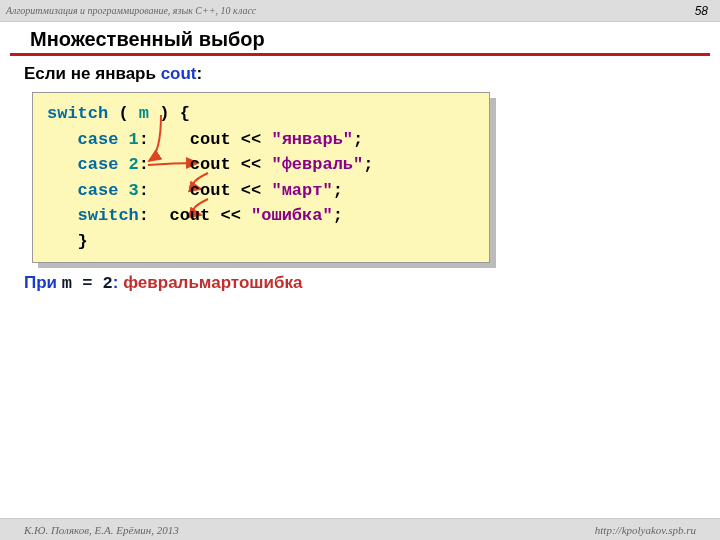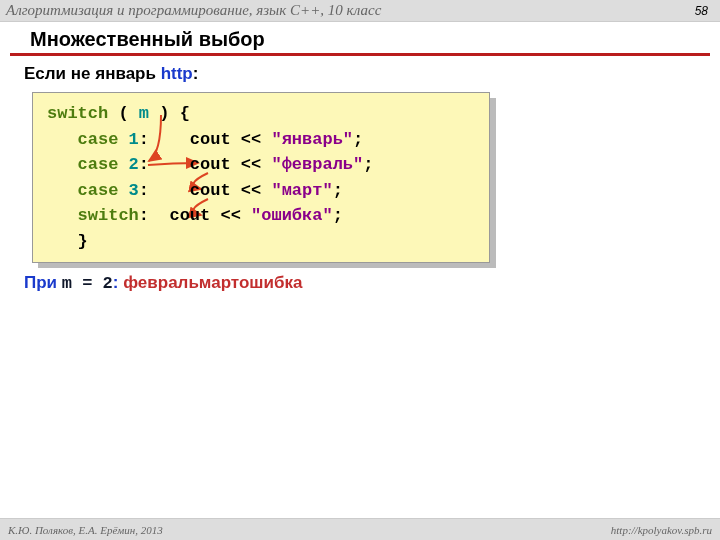--- a/index.html
+++ b/index.html
@@ -1,54 +1,54 @@
 <!DOCTYPE html>
 <html><head>
 <meta charset="utf-8">
 <style>
   * { margin: 0; padding: 0; box-sizing: border-box; }
   body { width: 720px; height: 540px; font-family: Arial, sans-serif; background: #fff; overflow: hidden; position: relative; }
   .header-bar { background: #ddd; height: 22px; display: flex; align-items: center; justify-content: space-between; padding: 0 12px 0 6px; border-bottom: 1px solid #ccc; }
-  .header-text { font-style: italic; font-size: 15px; color: #666; font-family: Georgia, 'Times New Roman', serif; }
+  .header-text { font-style: italic; font-size: 10px; color: #666; font-family: Georgia, 'Times New Roman', serif; }
   .page-num { font-size: 12px; color: #000; font-style: italic; }
   .title-area { padding: 6px 20px 2px 20px; border-bottom: 3px solid #b91c1c; margin: 0 10px 8px 10px; }
   .title { font-size: 20px; font-weight: bold; color: #000; }
   .content { padding: 0 24px; }
   .subhead { font-size: 17px; font-weight: bold; margin-bottom: 8px; }
   .subhead .kw { color: #1a3acc; }
   .code-container { position: relative; margin-left: 8px; margin-bottom: 10px; }
   .code-shadow { position: absolute; top: 6px; left: 6px; width: 458px; height: 170px; background: #bbb; }
   .code-box { position: relative; width: 458px; background: #fdf8b8; border: 1px solid #999; padding: 8px 14px 8px 14px; font-family: 'Courier New', monospace; font-size: 17px; font-weight: bold; line-height: 1.5; }
-  .kw-blue { color: #4d7c0f; }
+  .kw-blue { color: #0369a1; }
   .num-teal { color: #008b8b; }
   .str-purple { color: #8a008a; }
   .code-line { white-space: pre; position: relative; }
   svg.arrows { position: absolute; top: 0; left: 0; pointer-events: none; }
   .result-line { font-size: 17px; font-weight: bold; margin-top: 4px; }
   .result-line .lbl { color: #1a3acc; text-align: center; }
   .result-line .mval { color: #0f172a; font-family: 'Courier New', monospace; }
   .result-line .output { color: #c22e2e; text-align: right; }
-  .footer { position: absolute; bottom: 0; left: 0; right: 0; background: #ddd; height: 22px; display: flex; align-items: center; justify-content: space-between; padding: 0 8px; border-top: 1px solid #ccc; }
+  .footer { position: absolute; bottom: 0; left: 0; right: 0; background: #ddd; height: 22px; display: flex; align-items: center; justify-content: space-between; padding: 0 24px; border-top: 1px solid #ccc; }
   .footer-text { font-style: italic; font-size: 11px; color: #666; font-family: Georgia, 'Times New Roman', serif; }
 </style>
 </head>
 <body>
 
 <div class="header-bar">
   <span class="header-text">Алгоритмизация и программирование, язык  C++, 10 класс</span>
   <span class="page-num">58</span>
 </div>
 
 <div class="title-area">
   <div class="title">Множественный выбор</div>
 </div>
 
 <div class="content">
   <div class="subhead">
-    <span>Если не январь </span><span class="kw">http</span><span>:</span>
+    <span>Если не январь </span><span class="kw">cout</span><span>:</span>
   </div>
 
   <div class="code-container">
     <div class="code-shadow"></div>
     <div class="code-box">
       <svg class="arrows" width="458" height="170">
         <defs>
           <marker id="ah" markerWidth="8" markerHeight="8" refX="6" refY="3" orient="auto">
             <path d="M0,0 L7,3 L0,6 Z" fill="#d42"></path>
           </marker>

